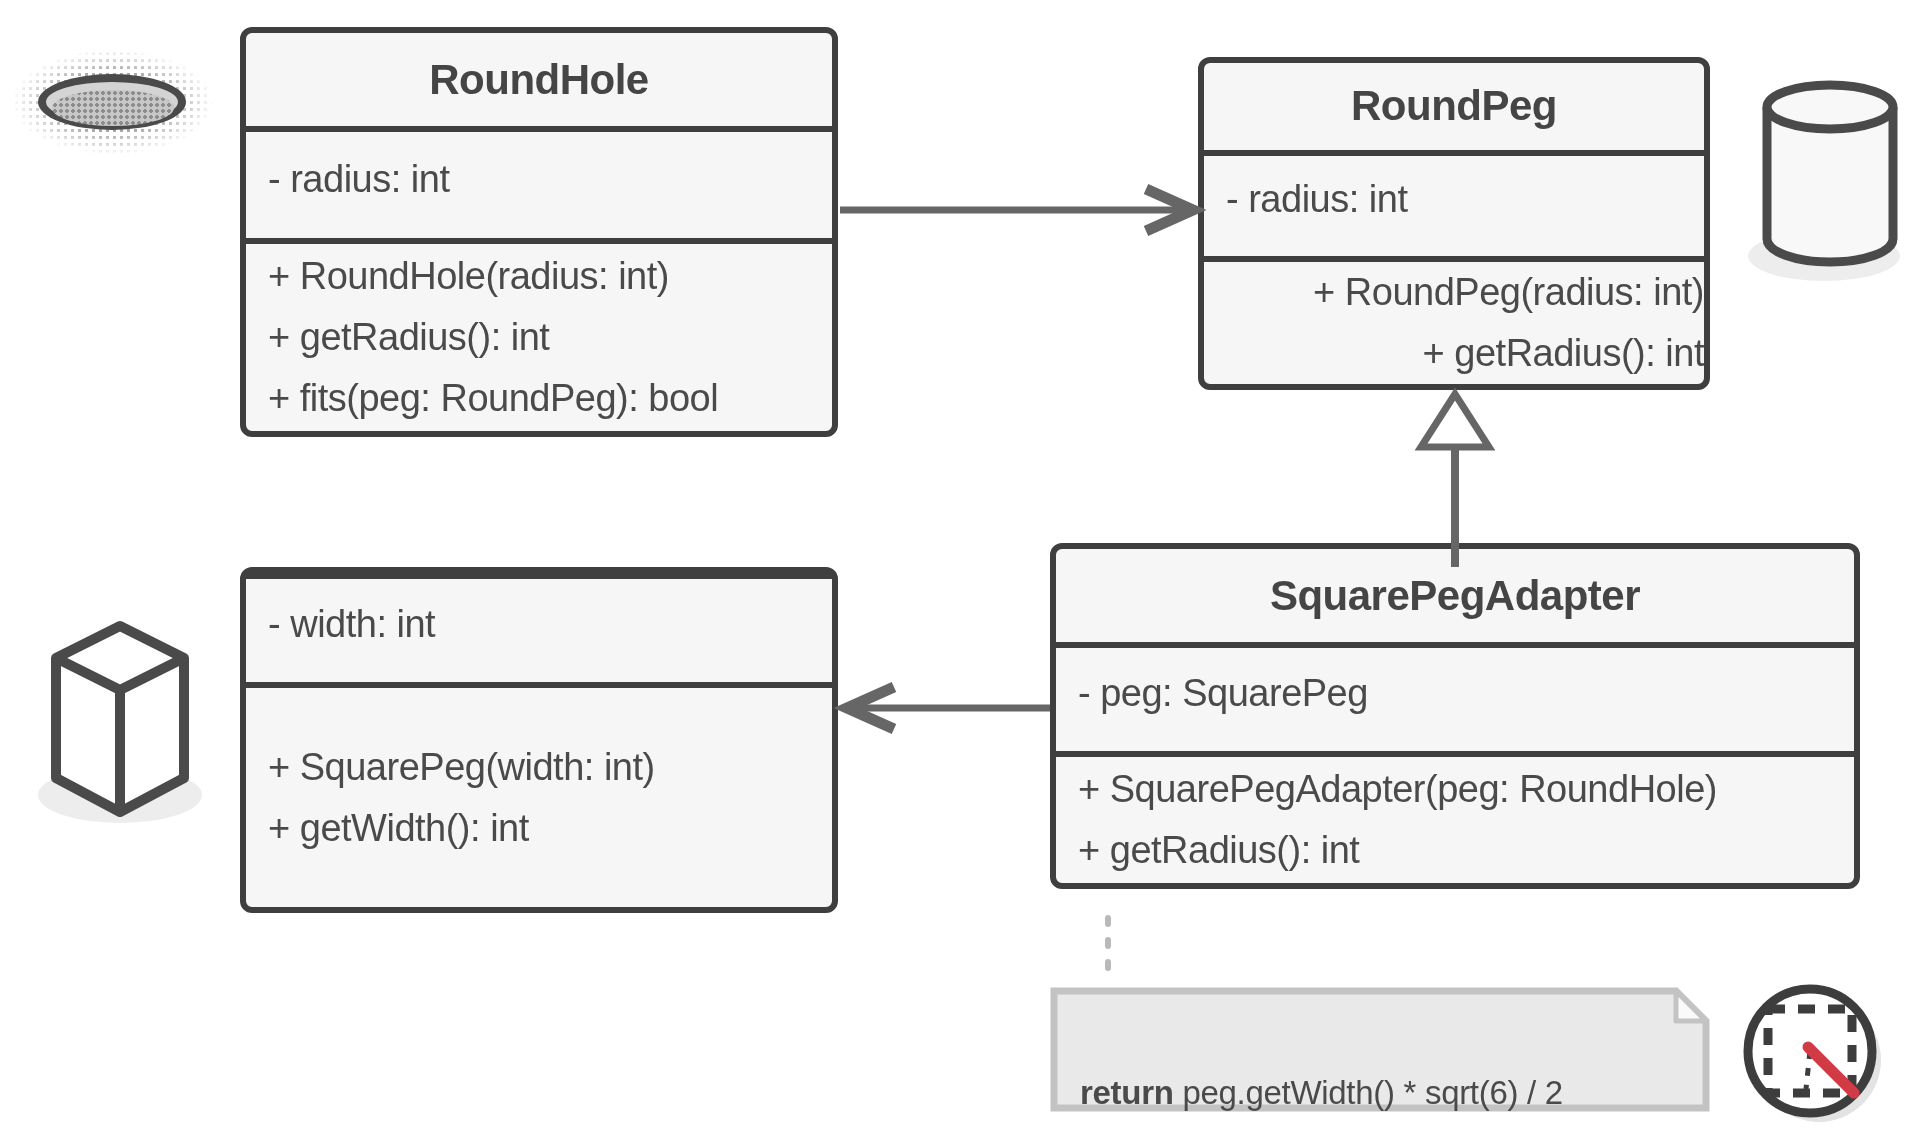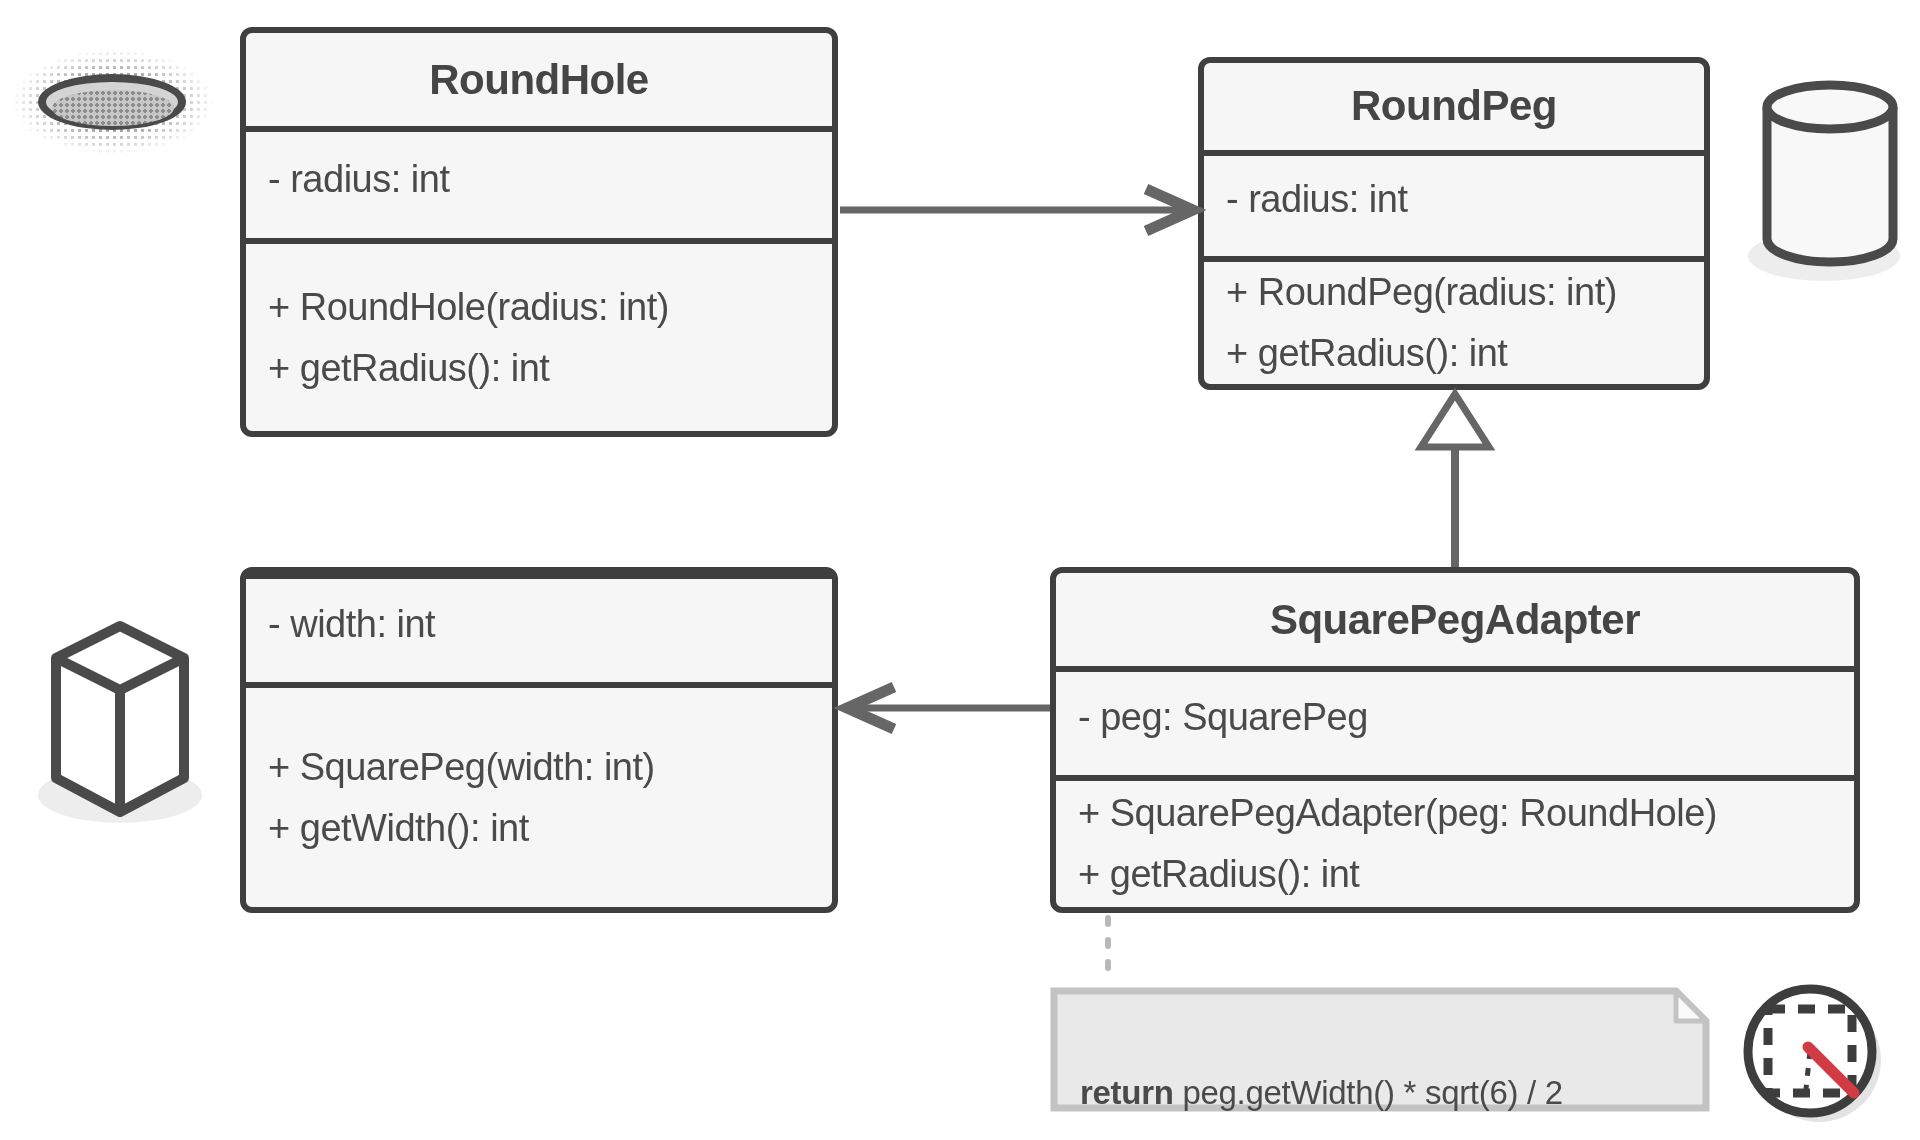--- a/index.html
+++ b/index.html
@@ -104,24 +104,25 @@
   <div class="uml-class" style="left:240px; top:27px; width:598px; height:410px;">
     <div class="uml-title" style="height:93px;">
       <span>RoundHole</span>
     </div>
     <div class="uml-attrs" style="height:100px;">
       <div class="uml-line">- radius: int</div>
     </div>
     <div class="uml-methods">
       <div class="uml-line">+ RoundHole(radius: int)</div>
       <div class="uml-line">+ getRadius(): int</div>
-    </div>
-  </div>
-
-  <div class="uml-class" style="left:1198px; top:57px; width:512px; height:333px;">
+      <div class="uml-line">+ fits(peg: RoundPeg): bool</div>
+    </div>
+  </div>
+
+  <div class="uml-class" style="left:1198px; top:57px; width:512px; height:333px;text-align:right;">
     <div class="uml-title" style="height:91px;">
       <span>RoundPeg</span>
     </div>
     <div class="uml-attrs" style="height:99px;">
       <div class="uml-line">- radius: int</div>
     </div>
     <div class="uml-methods">
       <div class="uml-line">+ RoundPeg(radius: int)</div>
       <div class="uml-line">+ getRadius(): int</div>
     </div>
@@ -130,21 +131,21 @@
   <div class="uml-class" style="left:240px; top:567px; width:598px; height:346px;">
     <div class="uml-attrs" style="height:97px;">
       <div class="uml-line">- width: int</div>
     </div>
     <div class="uml-methods">
       <div class="uml-line">+ SquarePeg(width: int)</div>
       <div class="uml-line">+ getWidth(): int</div>
     </div>
   </div>
 
-  <div class="uml-class" style="left:1050px; top:567px; width:810px; height:346px;">
+  <div class="uml-class" style="left:1050px; top:543px; width:810px; height:346px;">
     <div class="uml-title" style="height:93px;">
       <span>SquarePegAdapter</span>
     </div>
     <div class="uml-attrs" style="height:97px;text-align:right;">
       <div class="uml-line">- peg: SquarePeg</div>
     </div>
     <div class="uml-methods">
       <div class="uml-line">+ SquarePegAdapter(peg: RoundHole)</div>
       <div class="uml-line">+ getRadius(): int</div>
     </div>

